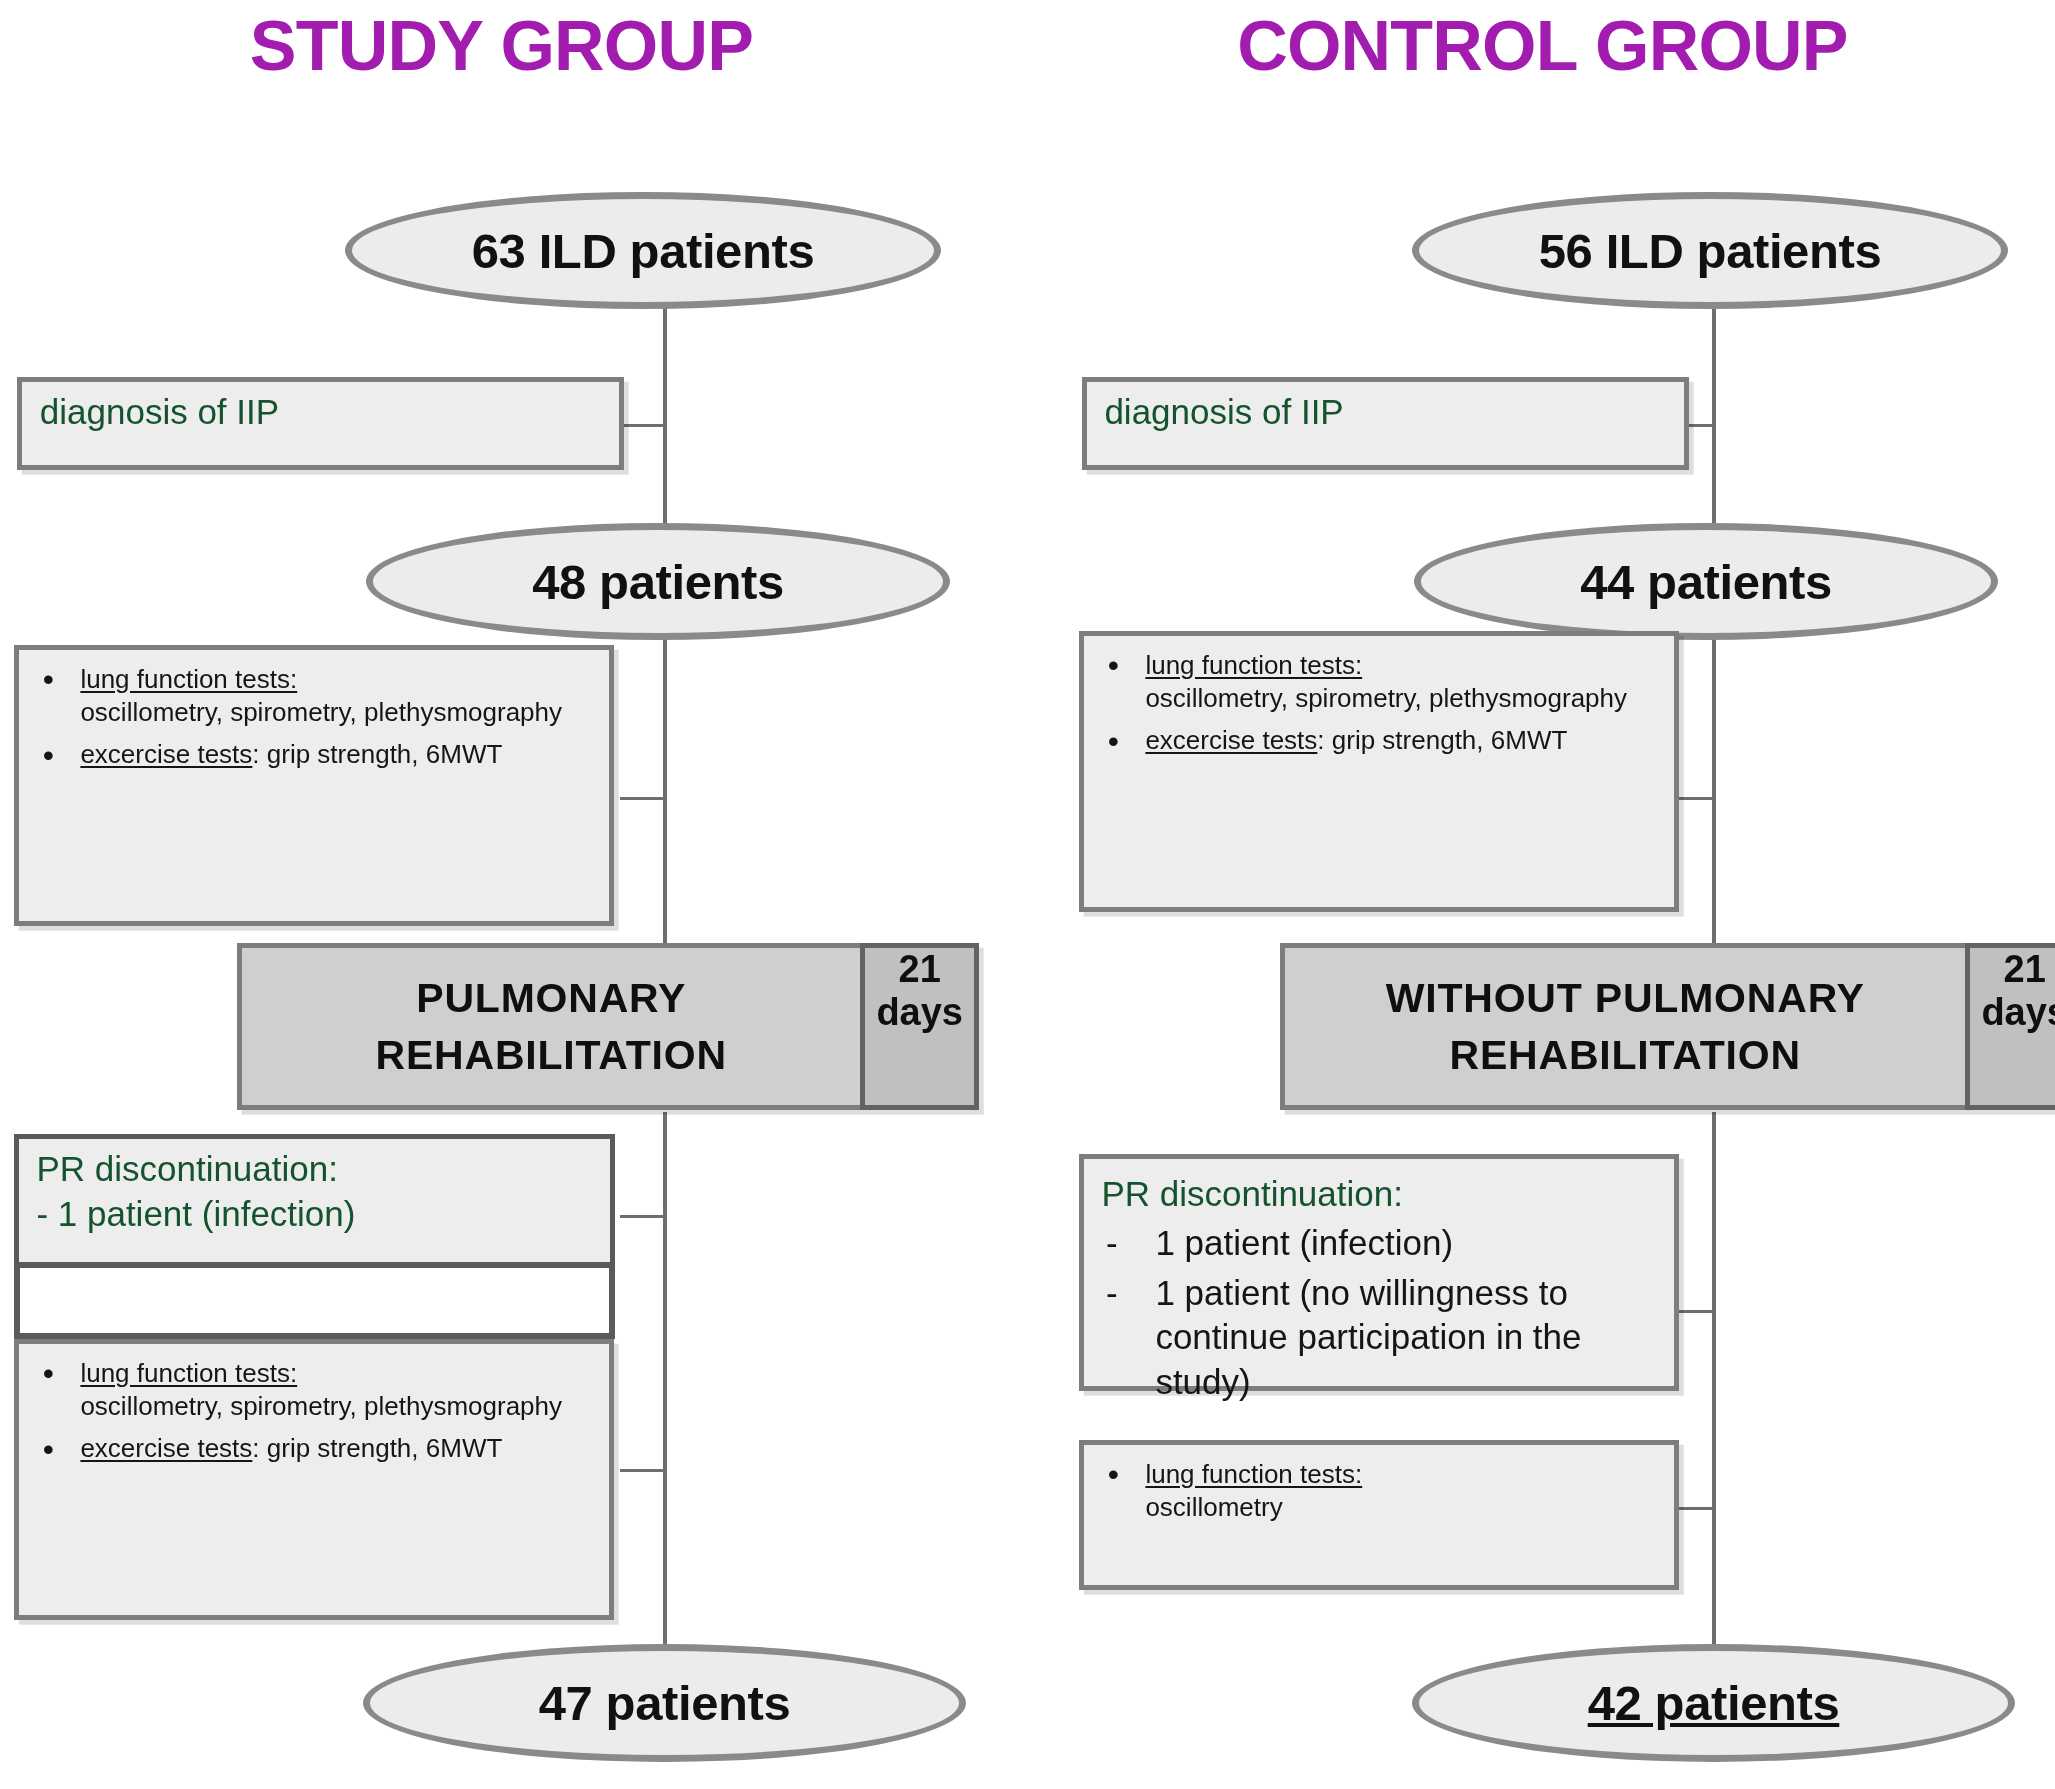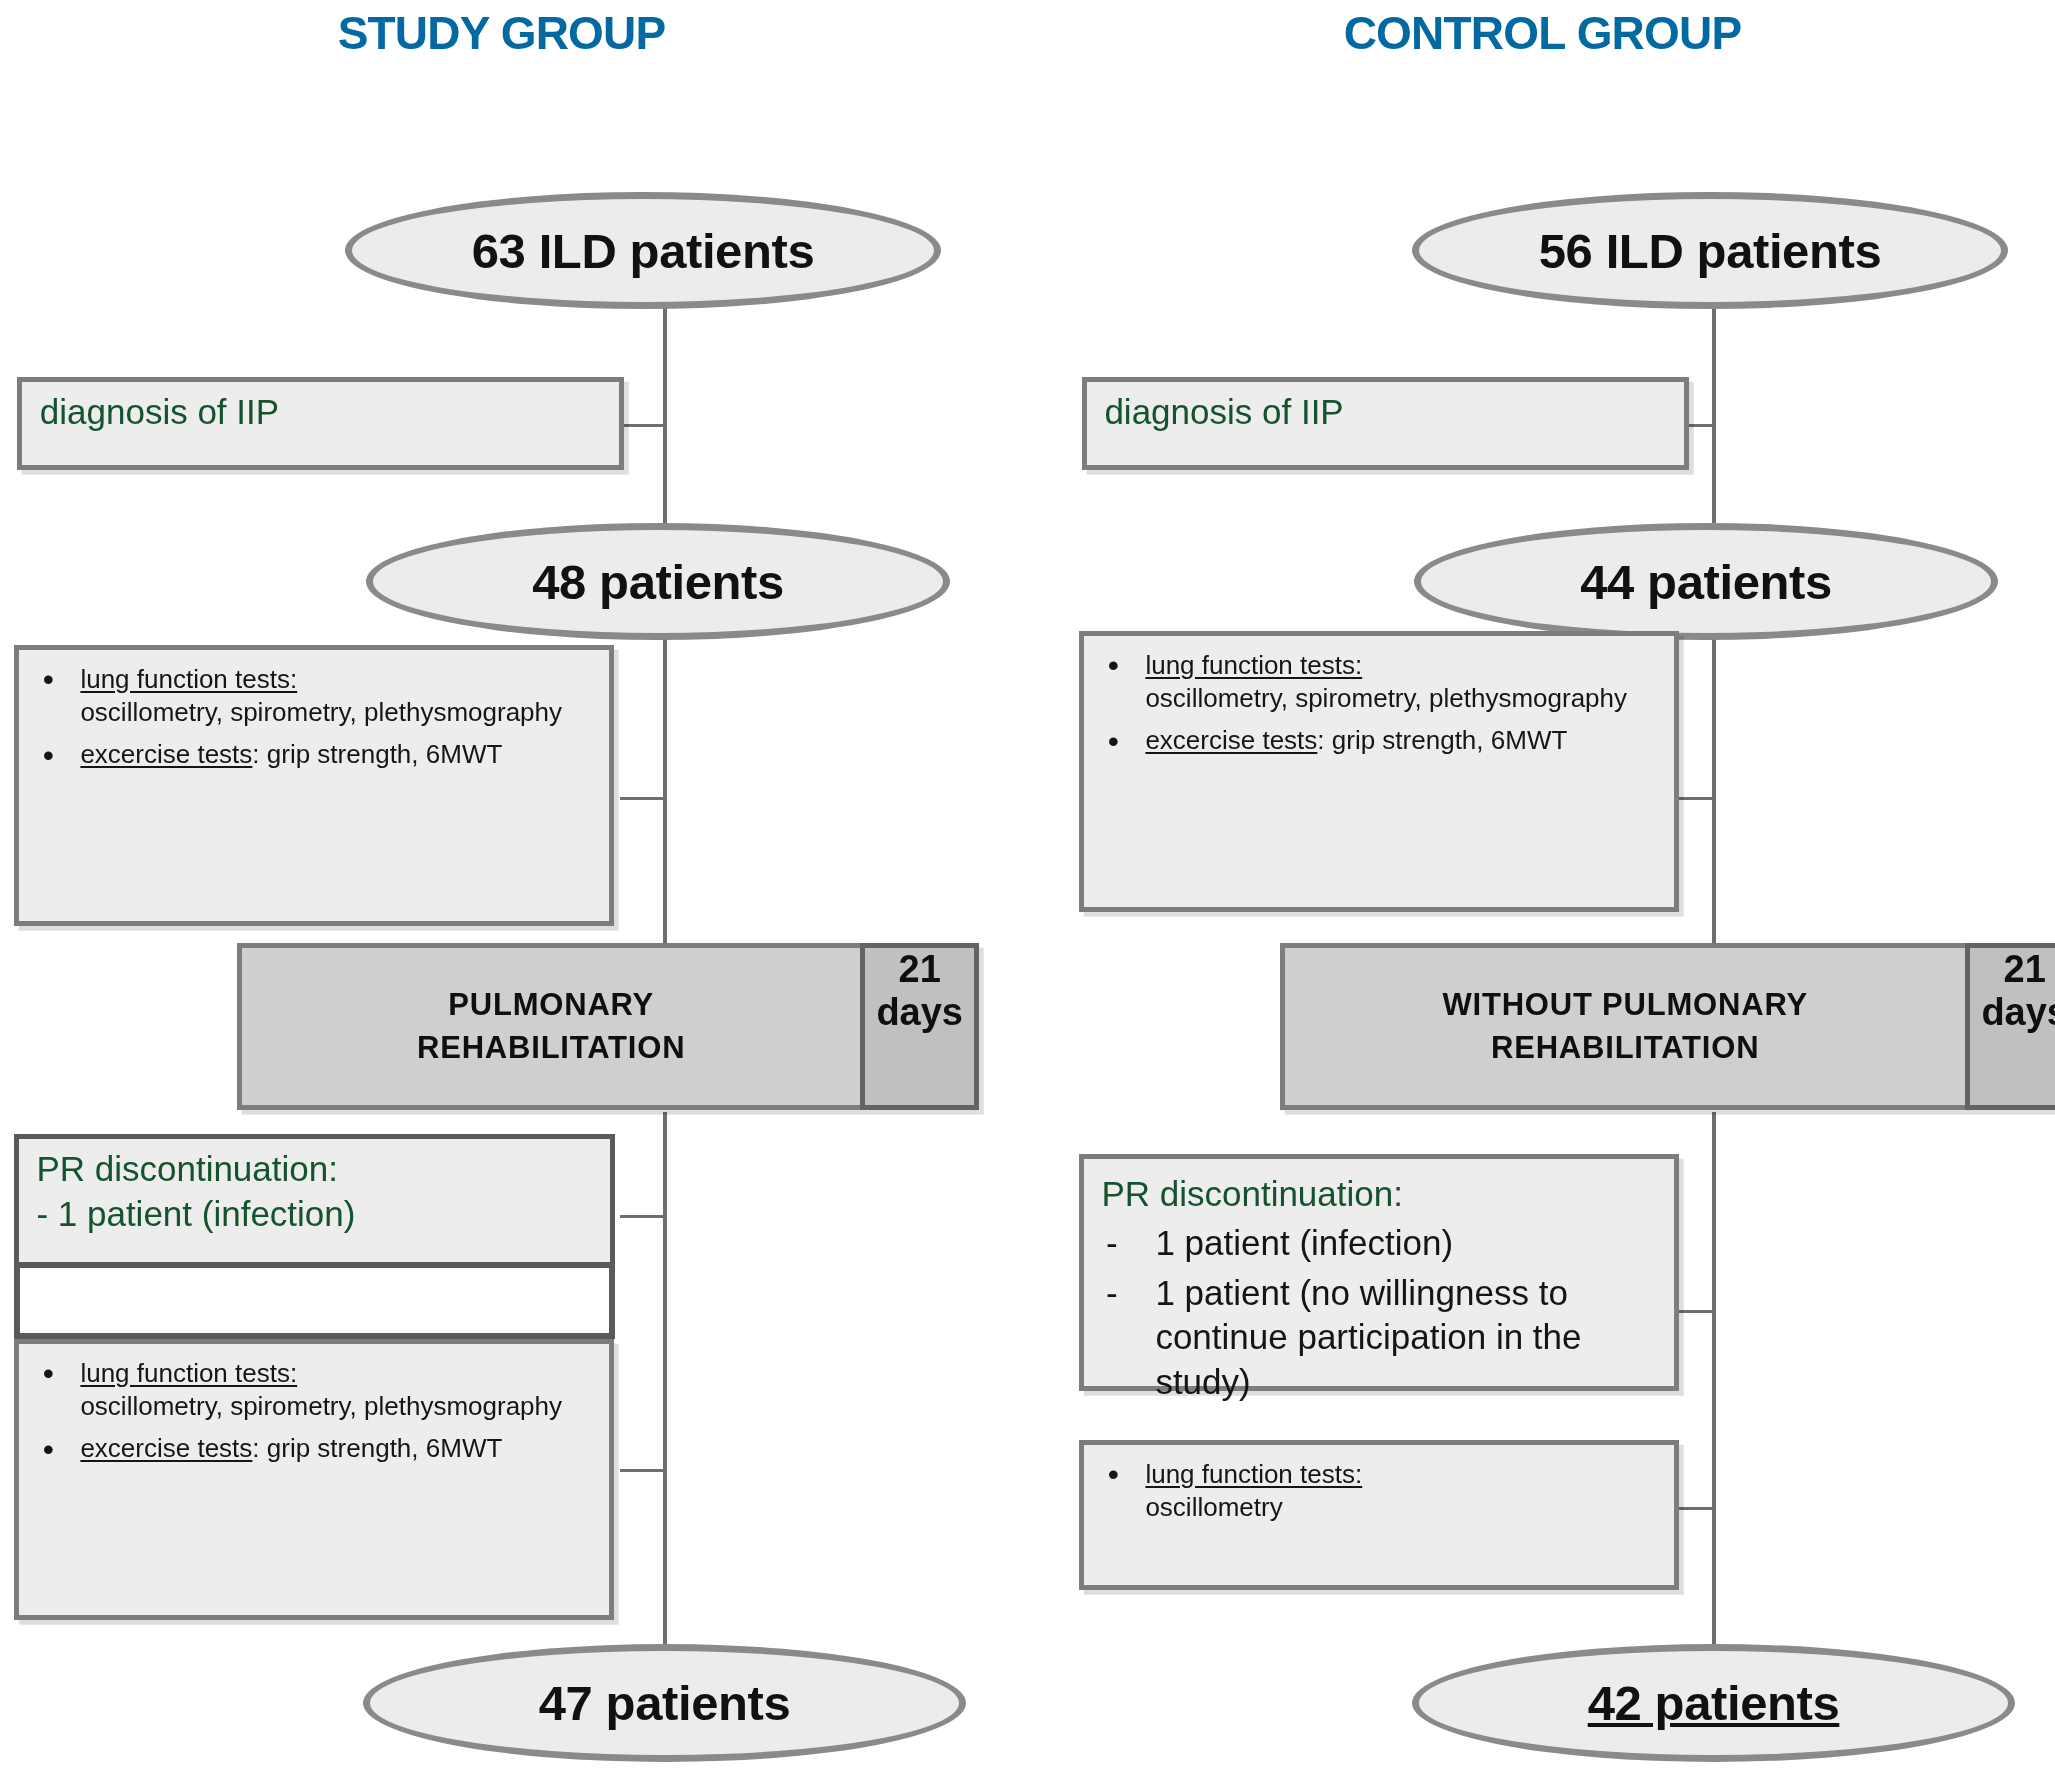--- a/index.html
+++ b/index.html
@@ -20,23 +20,23 @@
     position: absolute;
     left: 0; top: 0;
     width: 2056px;
     height: 1790px;
   }
 
   
   .col-title {
     position: absolute;
     font-weight: bold;
-    font-size: 46px;
+    font-size: 70px;
     letter-spacing: -0.8px;
-    color: #0369a1;
+    color: #a21caf;
     white-space: nowrap;
     text-align: center;
   }
   #title-study  { left: 95px;  top: 6.3px;  width: 813px; }
   #title-control{ left: 1136px; top: 6.3px;  width: 813px; }
 
   
   .vline {
     position: absolute;
     width: 4px;
@@ -149,21 +149,21 @@
     background: #cfcfcf;
     border: 5.5px solid #7d7d7d;
     border-right: none;
     box-sizing: border-box;
     display: flex;
     align-items: center;
     justify-content: center;
     text-align: center;
   }
   .rehab .rehab-main .rehab-label {
-    font-size: 31px;
+    font-size: 41px;
     font-weight: bold;
     letter-spacing: 0.8px;
     line-height: 1.38;
     color: #0f0f0f;
   }
   .rehab .rehab-days {
     flex: 0 0 auto;
     background: #c0c0c0;
     border: 5.5px solid #636363;
     box-sizing: border-box;

